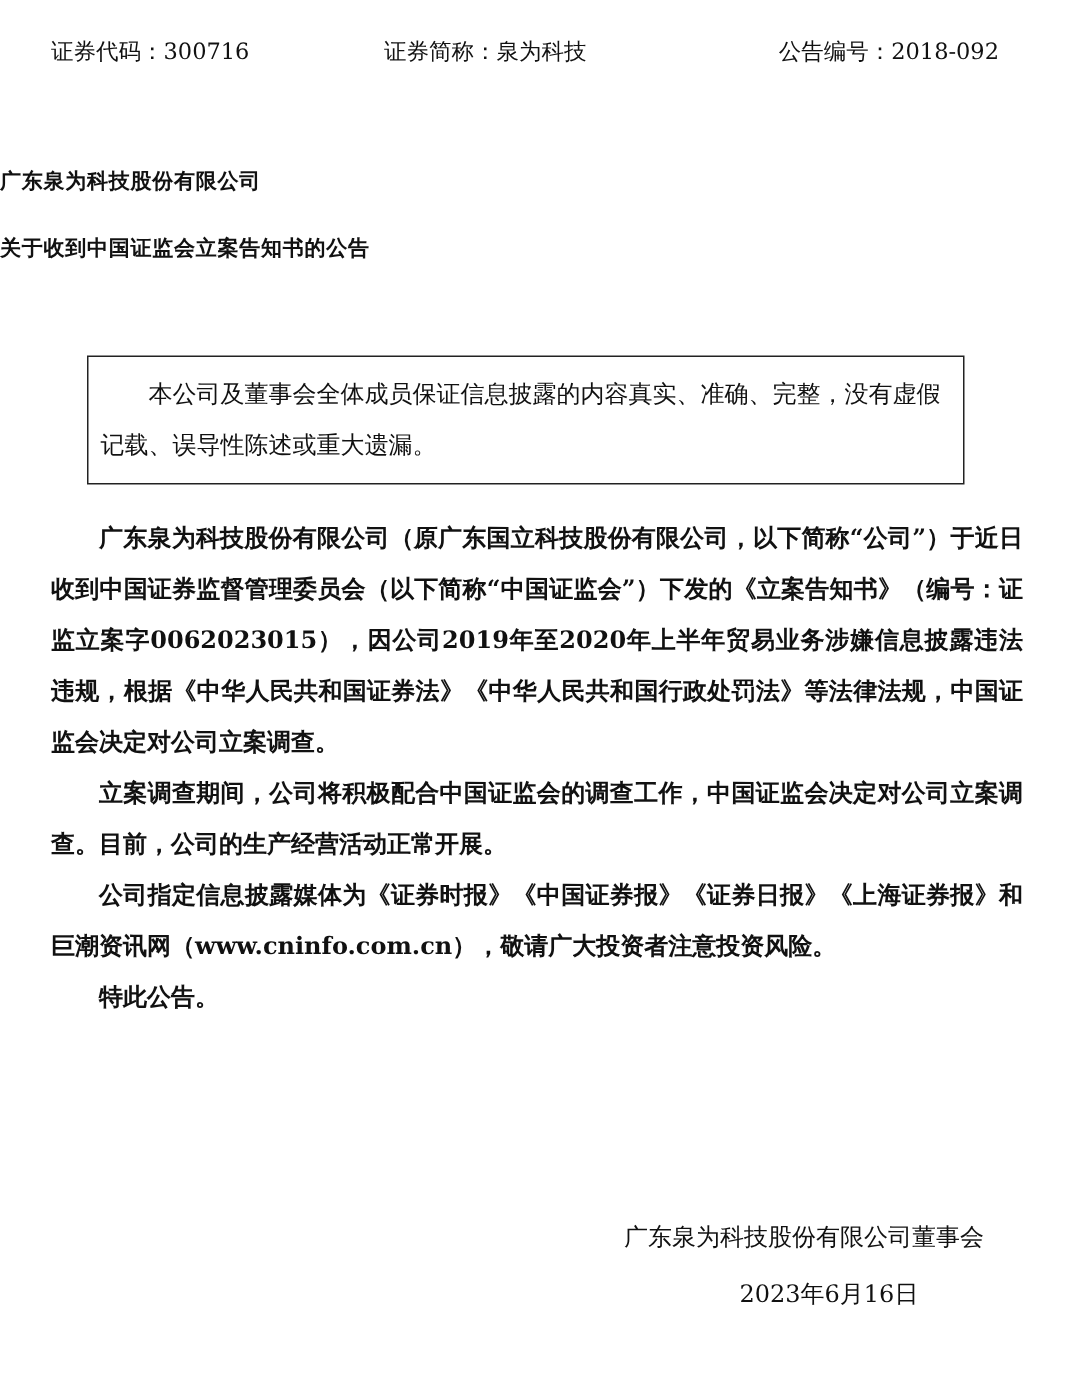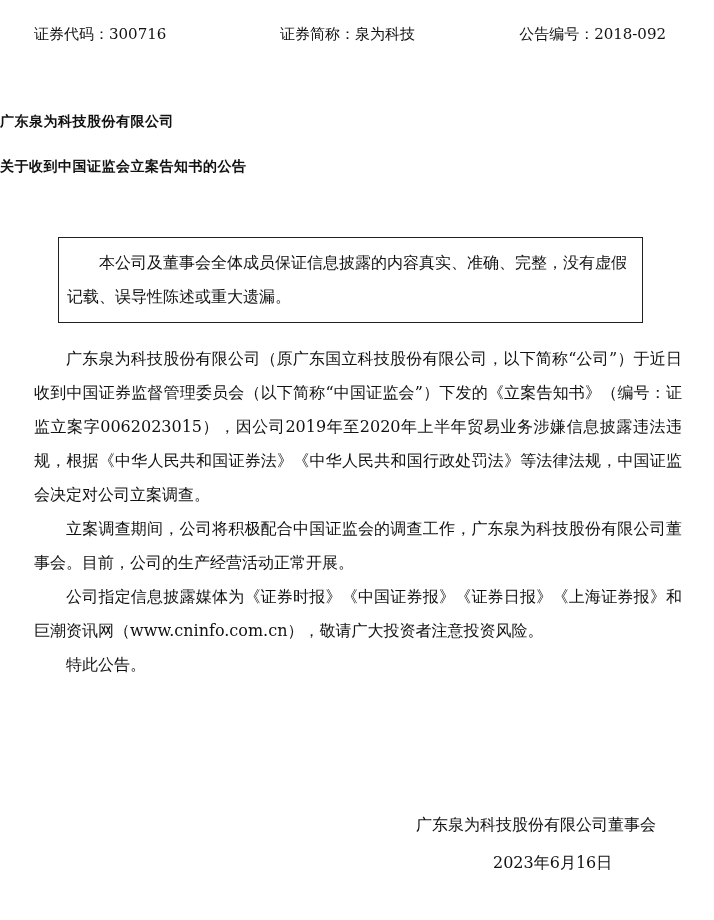--- a/index.html
+++ b/index.html
@@ -7,40 +7,40 @@
       width: 714px; height: 920px; position: relative; overflow: hidden;
       font-family: "DejaVu Serif", "Liberation Serif", serif;
       color: #111111;
     }
     .header {
       position: absolute; top: 22px; left: 34px; right: 48px;
       height: 24px; font-size: 15px; line-height: 24px; text-align: right;
     }
     .header span { position: absolute; top: 0; white-space: nowrap; }
     .h-code { left: 0; }
-    .h-abbr { left: 246px; }
+    .h-abbr { left: 222px; }
     .h-num { right: 0; }
     .title {
       position: absolute; left: 0; right: 0; text-align: left;
       font-family: "DejaVu Sans", "Liberation Sans", sans-serif;
       font-weight: bold; font-size: 14px; line-height: 28px; letter-spacing: 0.5px;
     }
     .t1 { top: 107px; }
     .t2 { top: 152px; }
     .notice-box {
       position: absolute; left: 58px; top: 237px; width: 585px; height: 86px;
       border: 1.5px solid #222; box-sizing: border-box;
       padding: 8px 12px 0 8px; font-size: 16px; line-height: 34px;
     }
     .notice-box p { margin: 0; text-indent: 2em; }
     .body {
       position: absolute; left: 34px; width: 648px; top: 342px;
       font-size: 16px; line-height: 34px;
     }
-    .body p { margin: 0 0 0 0; text-indent: 2em; text-align: justify; }
+    .body p { margin: 0 0 0 0; text-indent: 2em; text-align: justify; font-weight: bold; }
     .body p + p { margin-top: 0; }
     .sign-org {
       position: absolute; top: 812px; left: 416px; font-size: 16px; line-height: 26px;
       white-space: nowrap;
     }
     .sign-date {
       position: absolute; top: 850px; left: 493px; font-size: 16px; line-height: 26px;
       white-space: nowrap;
     }
   </style>
@@ -55,19 +55,19 @@
 
 <div class="title t1">广东泉为科技股份有限公司</div>
 <div class="title t2">关于收到中国证监会立案告知书的公告</div>
 
 <div class="notice-box">
   <p>本公司及董事会全体成员保证信息披露的内容真实、准确、完整，没有虚假记载、误导性陈述或重大遗漏。</p>
 </div>
 
 <div class="body">
   <p>广东泉为科技股份有限公司（原广东国立科技股份有限公司，以下简称“公司”）于近日收到中国证券监督管理委员会（以下简称“中国证监会”）下发的《立案告知书》（编号：证监立案字0062023015），因公司2019年至2020年上半年贸易业务涉嫌信息披露违法违规，根据《中华人民共和国证券法》《中华人民共和国行政处罚法》等法律法规，中国证监会决定对公司立案调查。</p>
-  <p>立案调查期间，公司将积极配合中国证监会的调查工作，广东泉为科技股份有限公司董事会。目前，公司的生产经营活动正常开展。</p>
+  <p>立案调查期间，公司将积极配合中国证监会的调查工作，中国证监会决定对公司立案调查。目前，公司的生产经营活动正常开展。</p>
   <p>公司指定信息披露媒体为《证券时报》《中国证券报》《证券日报》《上海证券报》和巨潮资讯网（www.cninfo.com.cn），敬请广大投资者注意投资风险。</p>
   <p>特此公告。</p>
 </div>
 
 <div class="sign-org">广东泉为科技股份有限公司董事会</div>
 <div class="sign-date">2023年6月16日</div>
 
 </body></html>

